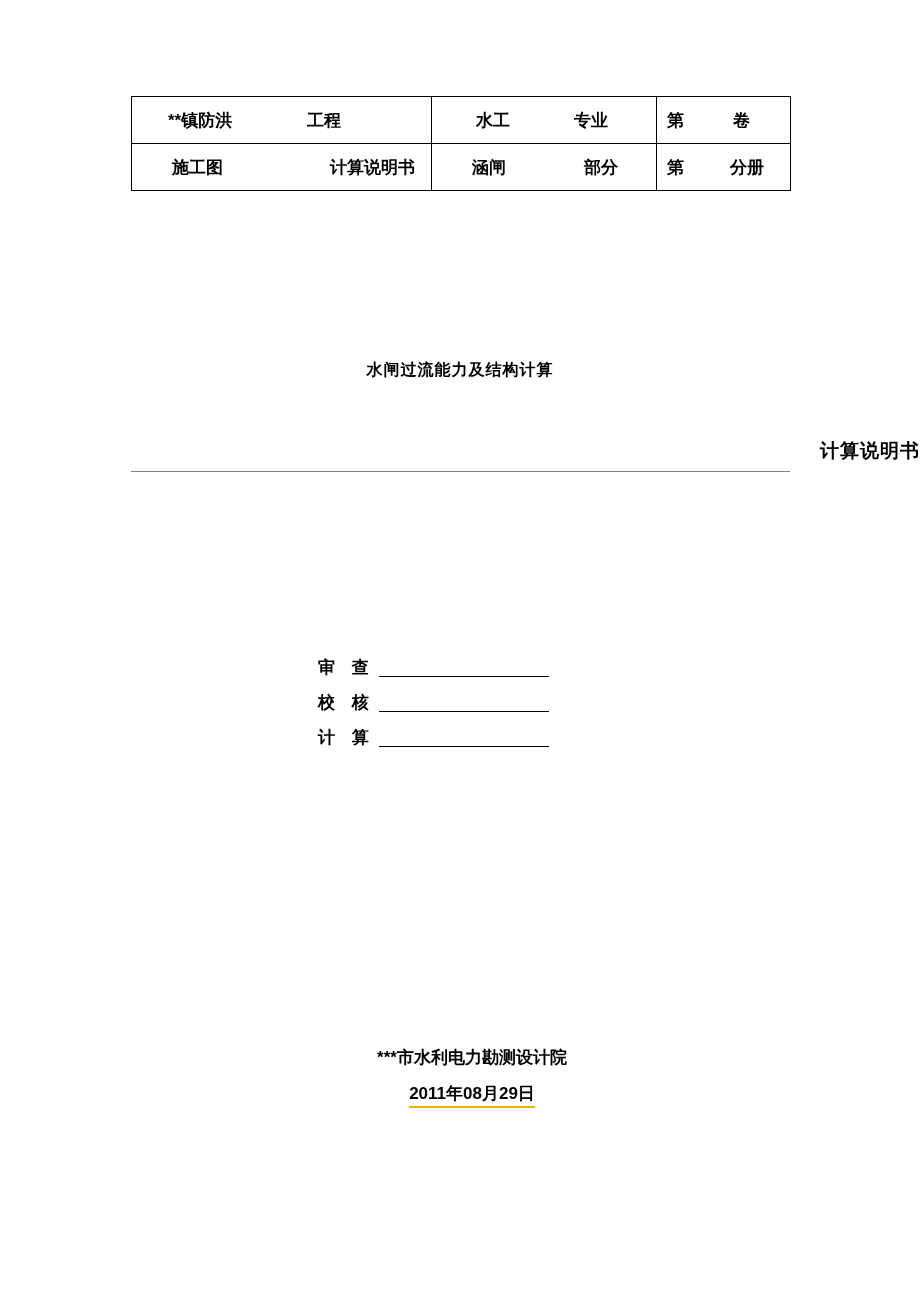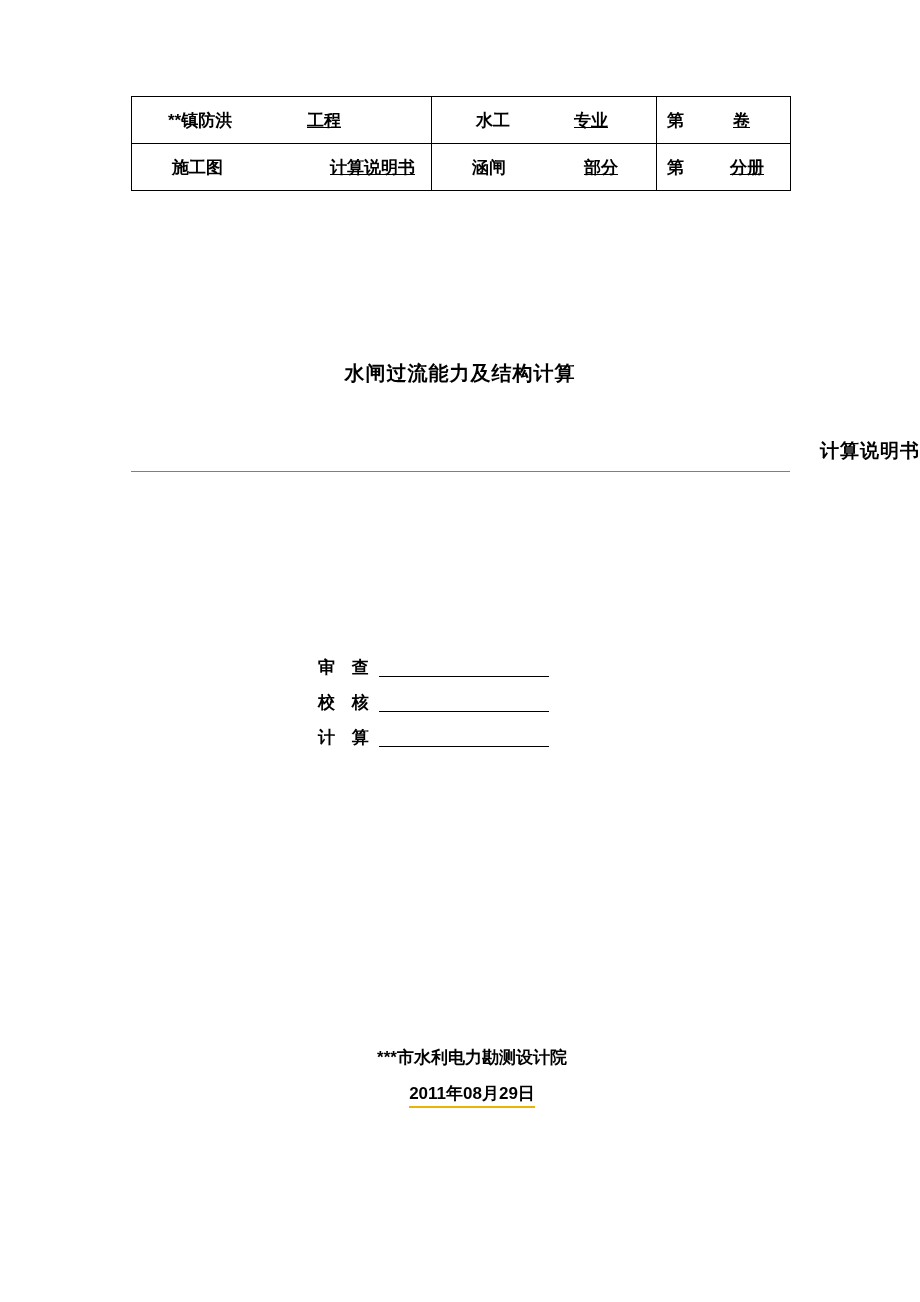--- a/index.html
+++ b/index.html
@@ -41,21 +41,21 @@
     vertical-align: middle;
     white-space: nowrap;
   }
   .cell-split {
     display: flex;
     align-items: center;
     justify-content: space-between;
     width: 100%;
   }
   .cell-split .a { text-align: left; }
-  .cell-split .b { text-align: right; text-decoration: underline; }
+  .cell-split .b { text-align: right; }
   .col-1 { width: 300px; }
   .col-2 { width: 225px; }
   .col-3 { width: 134px; }
 
   .hdr-r1c1 .a { padding-left: 30px; }
   .hdr-r1c1 .b { padding-right: 84px; }
   .hdr-r2c1 .a { padding-left: 34px; }
   .hdr-r2c1 .b { padding-right: 10px; }
 
   .hdr-r1c2 .a { padding-left: 38px; }
@@ -70,21 +70,21 @@
 
   
   .doc-title {
     position: absolute;
     left: 0;
     top: 360px;
     width: 920px;
     text-align: center;
     font-family: "Liberation Sans", "DejaVu Sans", sans-serif;
     font-weight: bold;
-    font-size: 20px;
+    font-size: 16px;
     letter-spacing: 1px;
   }
   .doc-subtitle {
     position: absolute;
     left: 0;
     top: 438px;
     width: 920px;
     text-align: right;
     font-family: Liberation Serif, serif;
     font-weight: bold;

